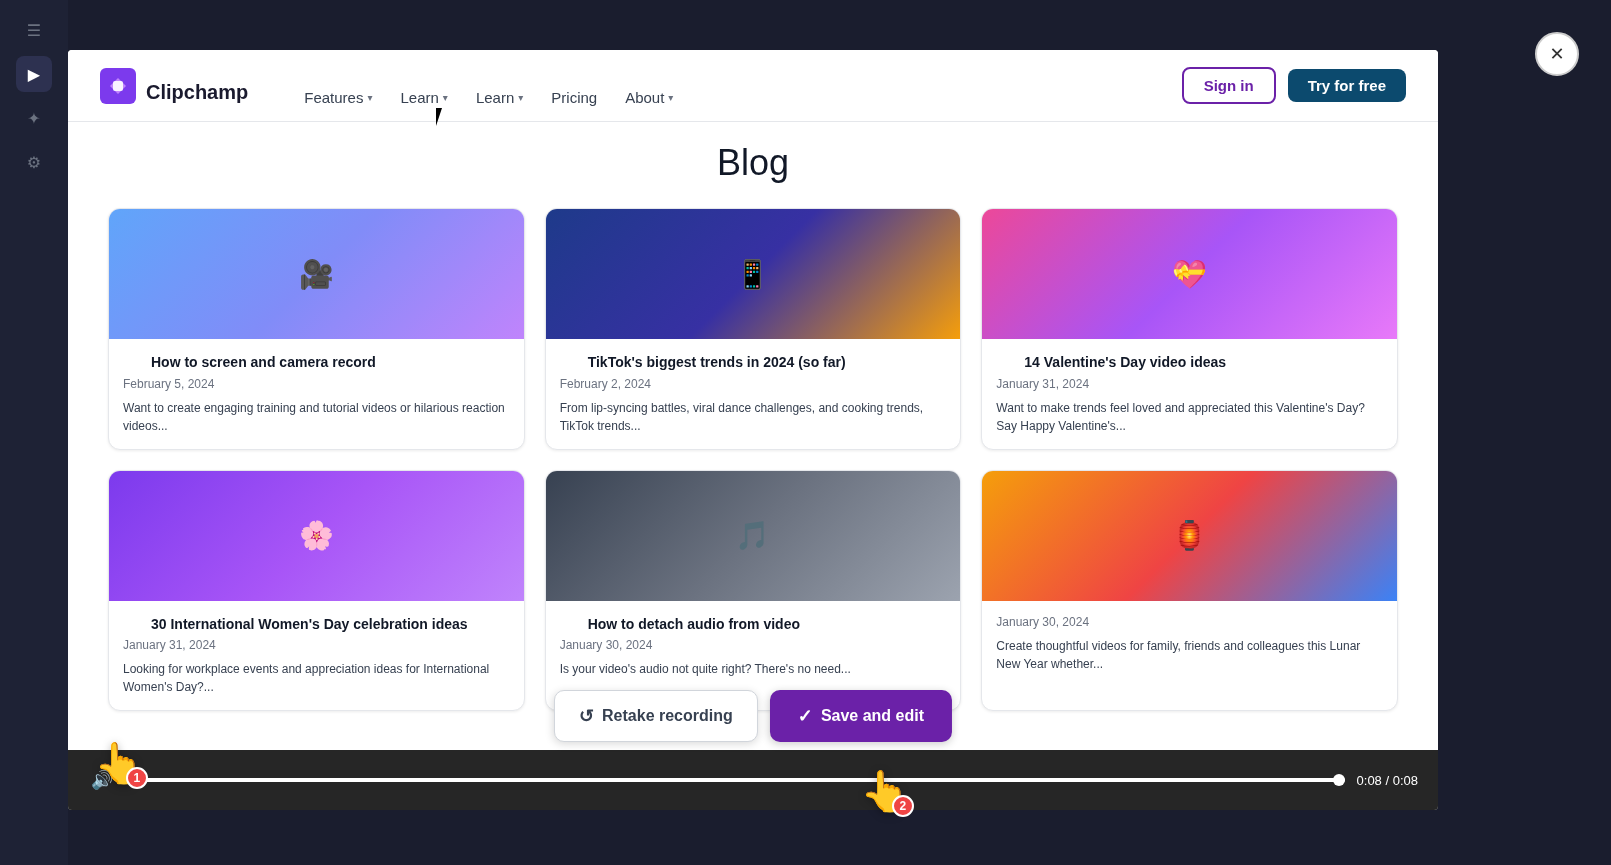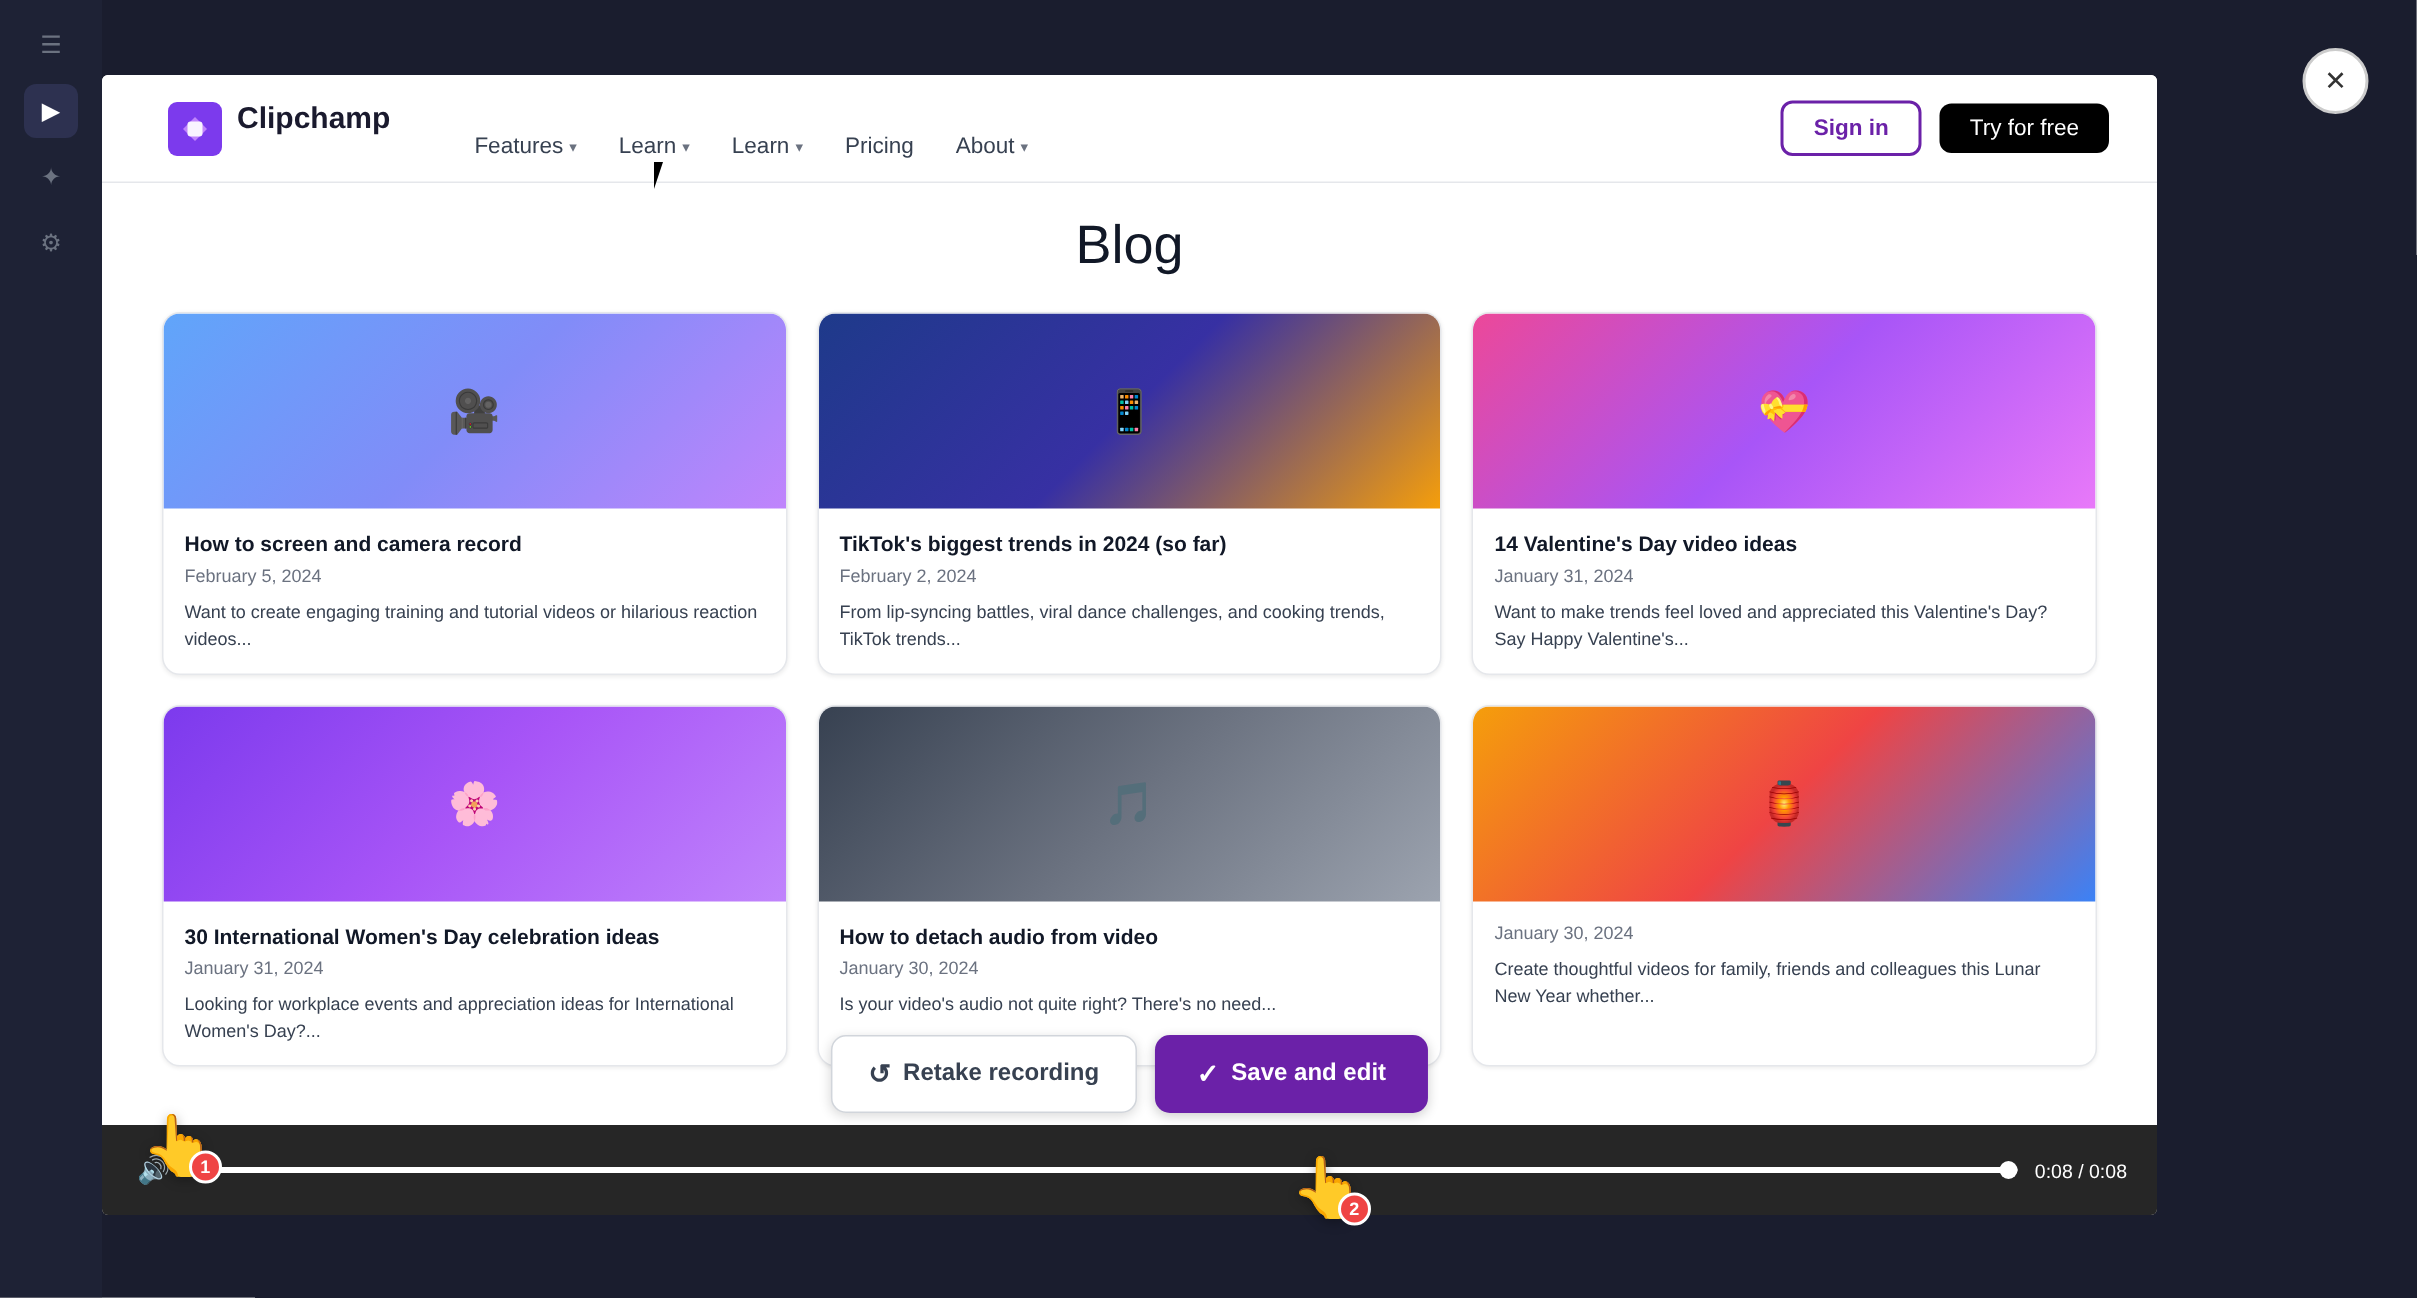--- a/index.html
+++ b/index.html
@@ -97,24 +97,23 @@
       background: #fff;
       border-bottom: 1px solid #e5e7eb;
       display: flex;
       align-items: center;
       padding: 0 32px;
       gap: 24px;
     }
 
     .logo-area {
       display: flex;
-      align-items: flex-start;
+      align-items: flex-end;
       gap: 10px;
       margin-right: 20px;
-      margin-left: 12px;
     }
 
     .logo-text {
       font-size: 20px;
       font-weight: 600;
       color: #1a1a2e;
     }
 
     .nav-links {
       display: flex;
@@ -155,24 +154,24 @@
       color: #6b21a8;
       font-size: 15px;
       font-weight: 600;
       cursor: pointer;
     }
 
     .btn-try {
       padding: 8px 20px;
       border: none;
       border-radius: 8px;
-      background: #000000;
+      background: #0c4a6e;
       color: #fff;
       font-size: 15px;
-      font-weight: 400;
+      font-weight: 700;
       cursor: pointer;
     }
 
     
     .blog-area {
       padding: 20px 40px 10px;
       background: #fff;
       overflow: hidden;
       height: calc(100% - 72px - 60px);
     }
@@ -211,20 +210,21 @@
     .card-body {
       padding: 14px;
     }
 
     .card-title {
       font-size: 14px;
       font-weight: 700;
       color: #111827;
       margin-bottom: 4px;
       line-height: 1.4;
+      margin-left: 28px;
     }
 
     .card-date {
       font-size: 12px;
       color: #6b7280;
       margin-bottom: 8px;
     }
 
     .card-excerpt {
       font-size: 12px;

